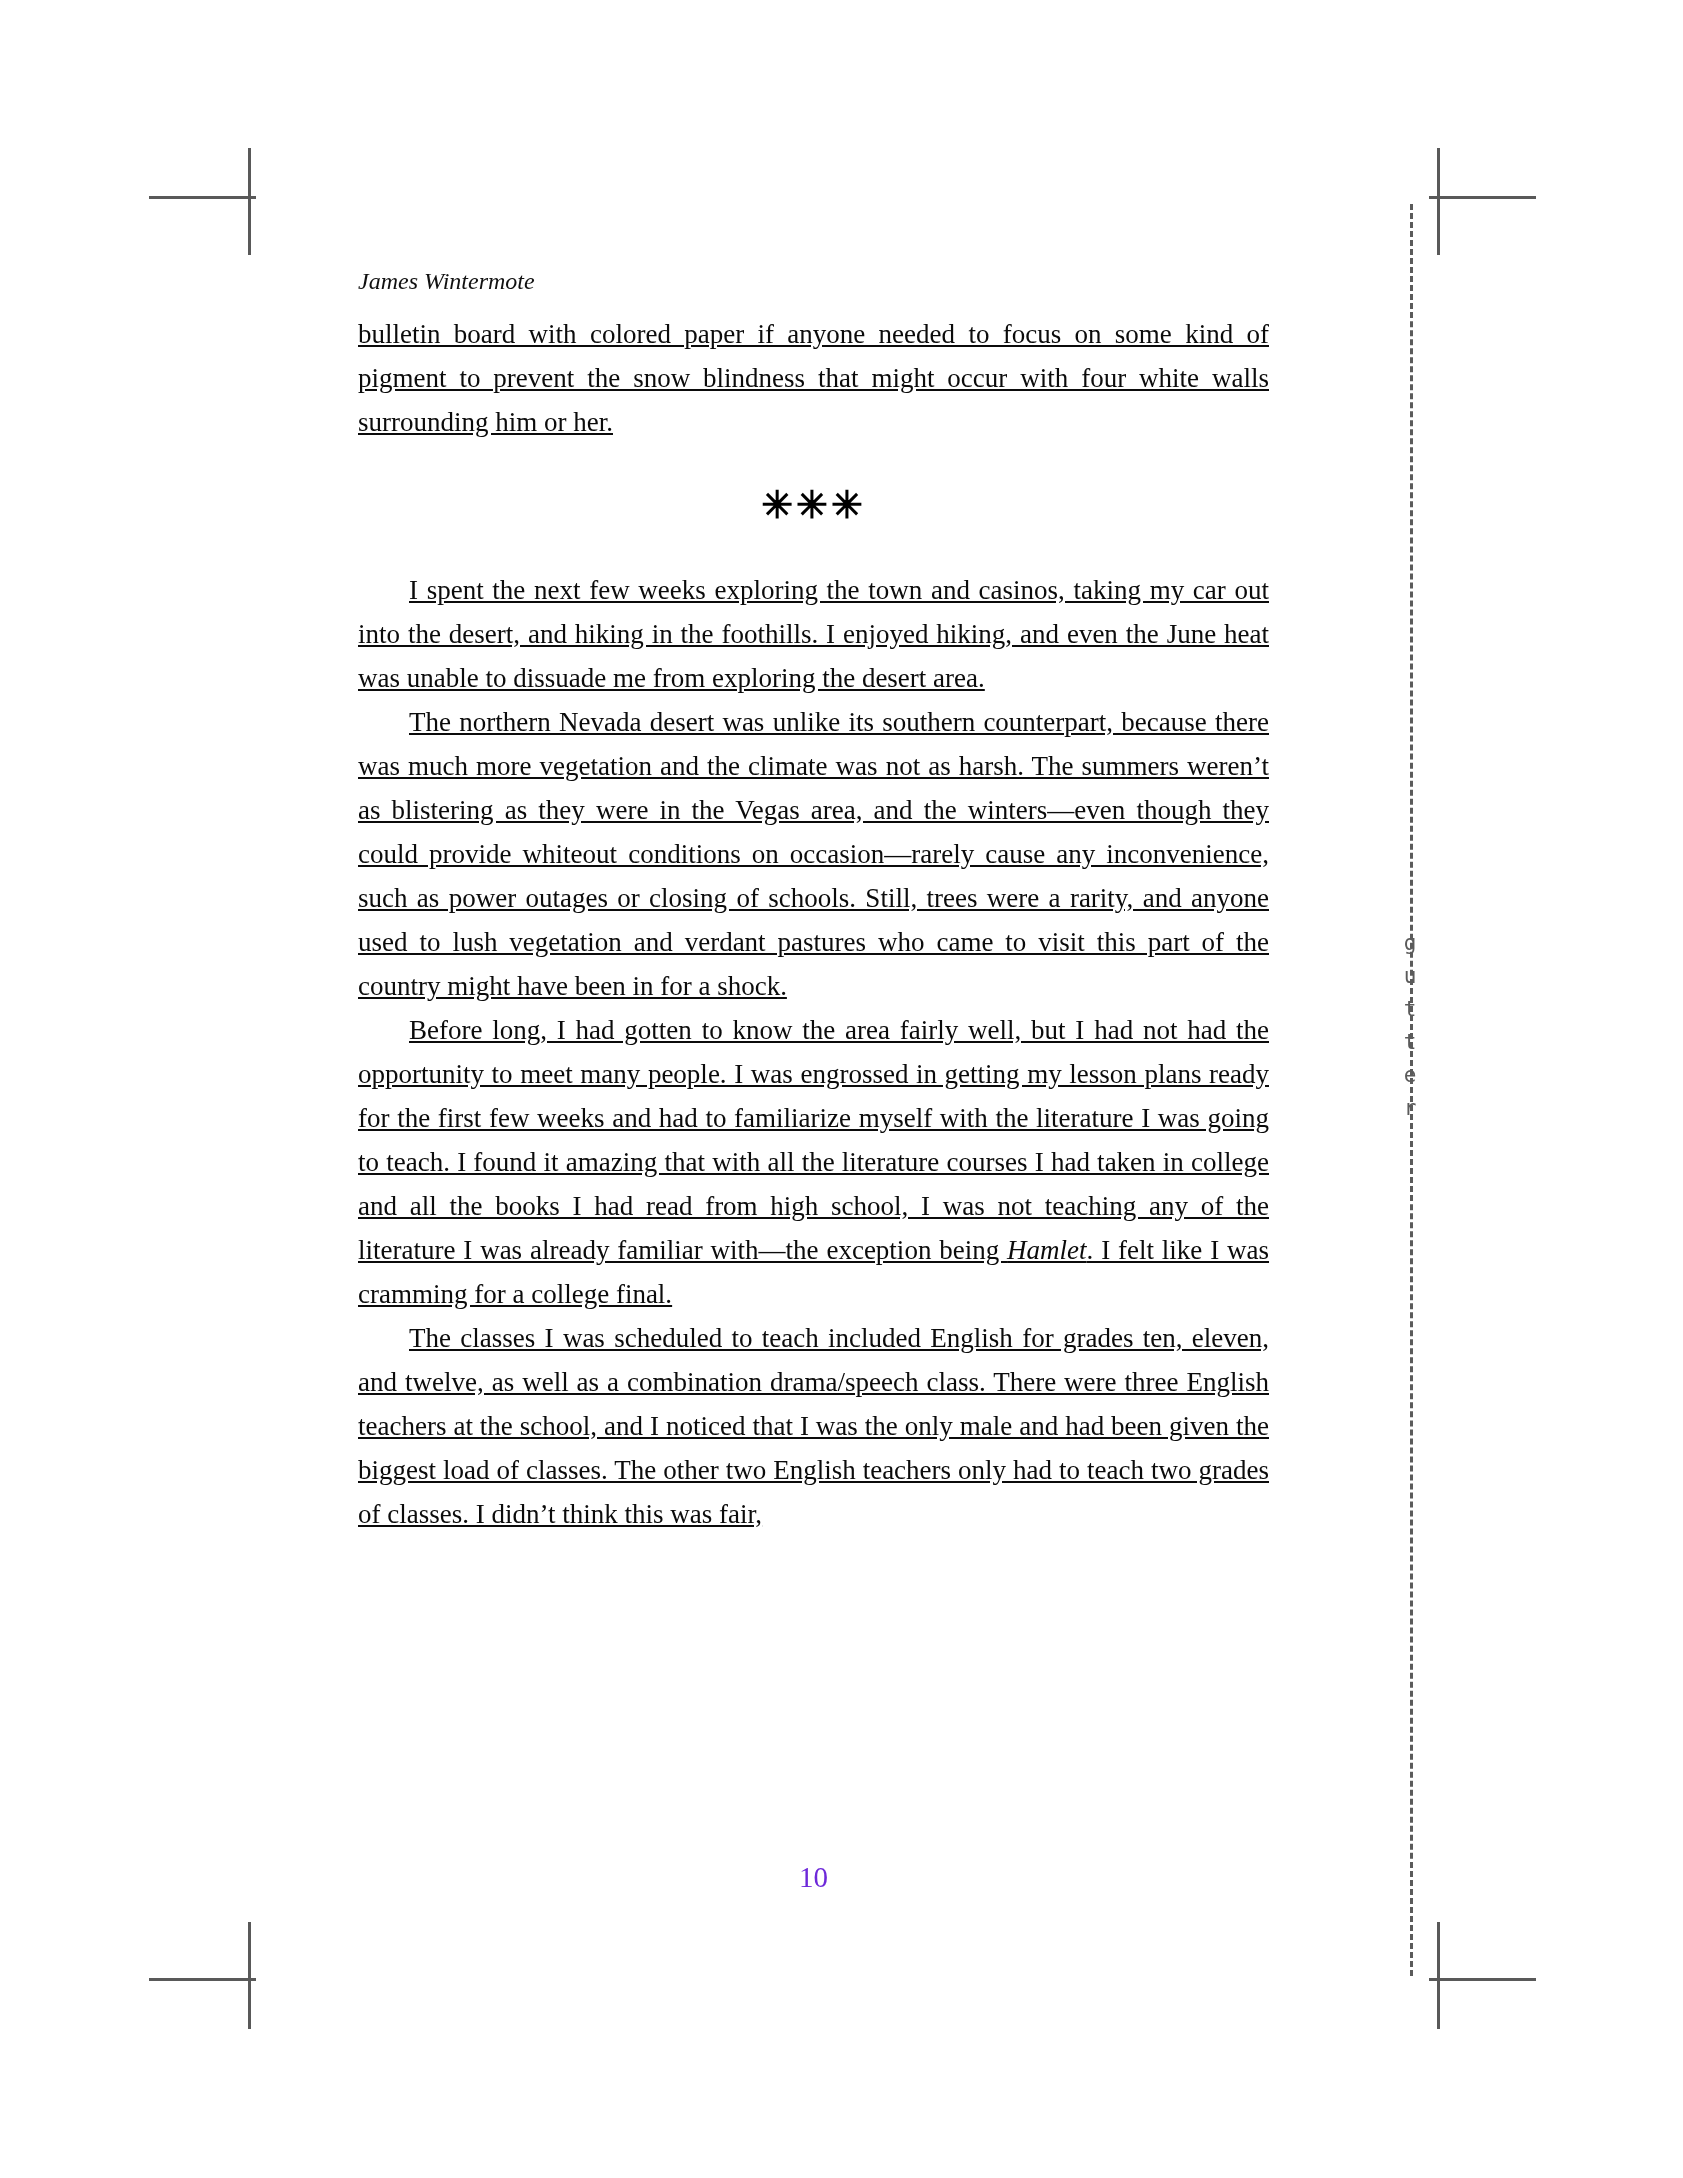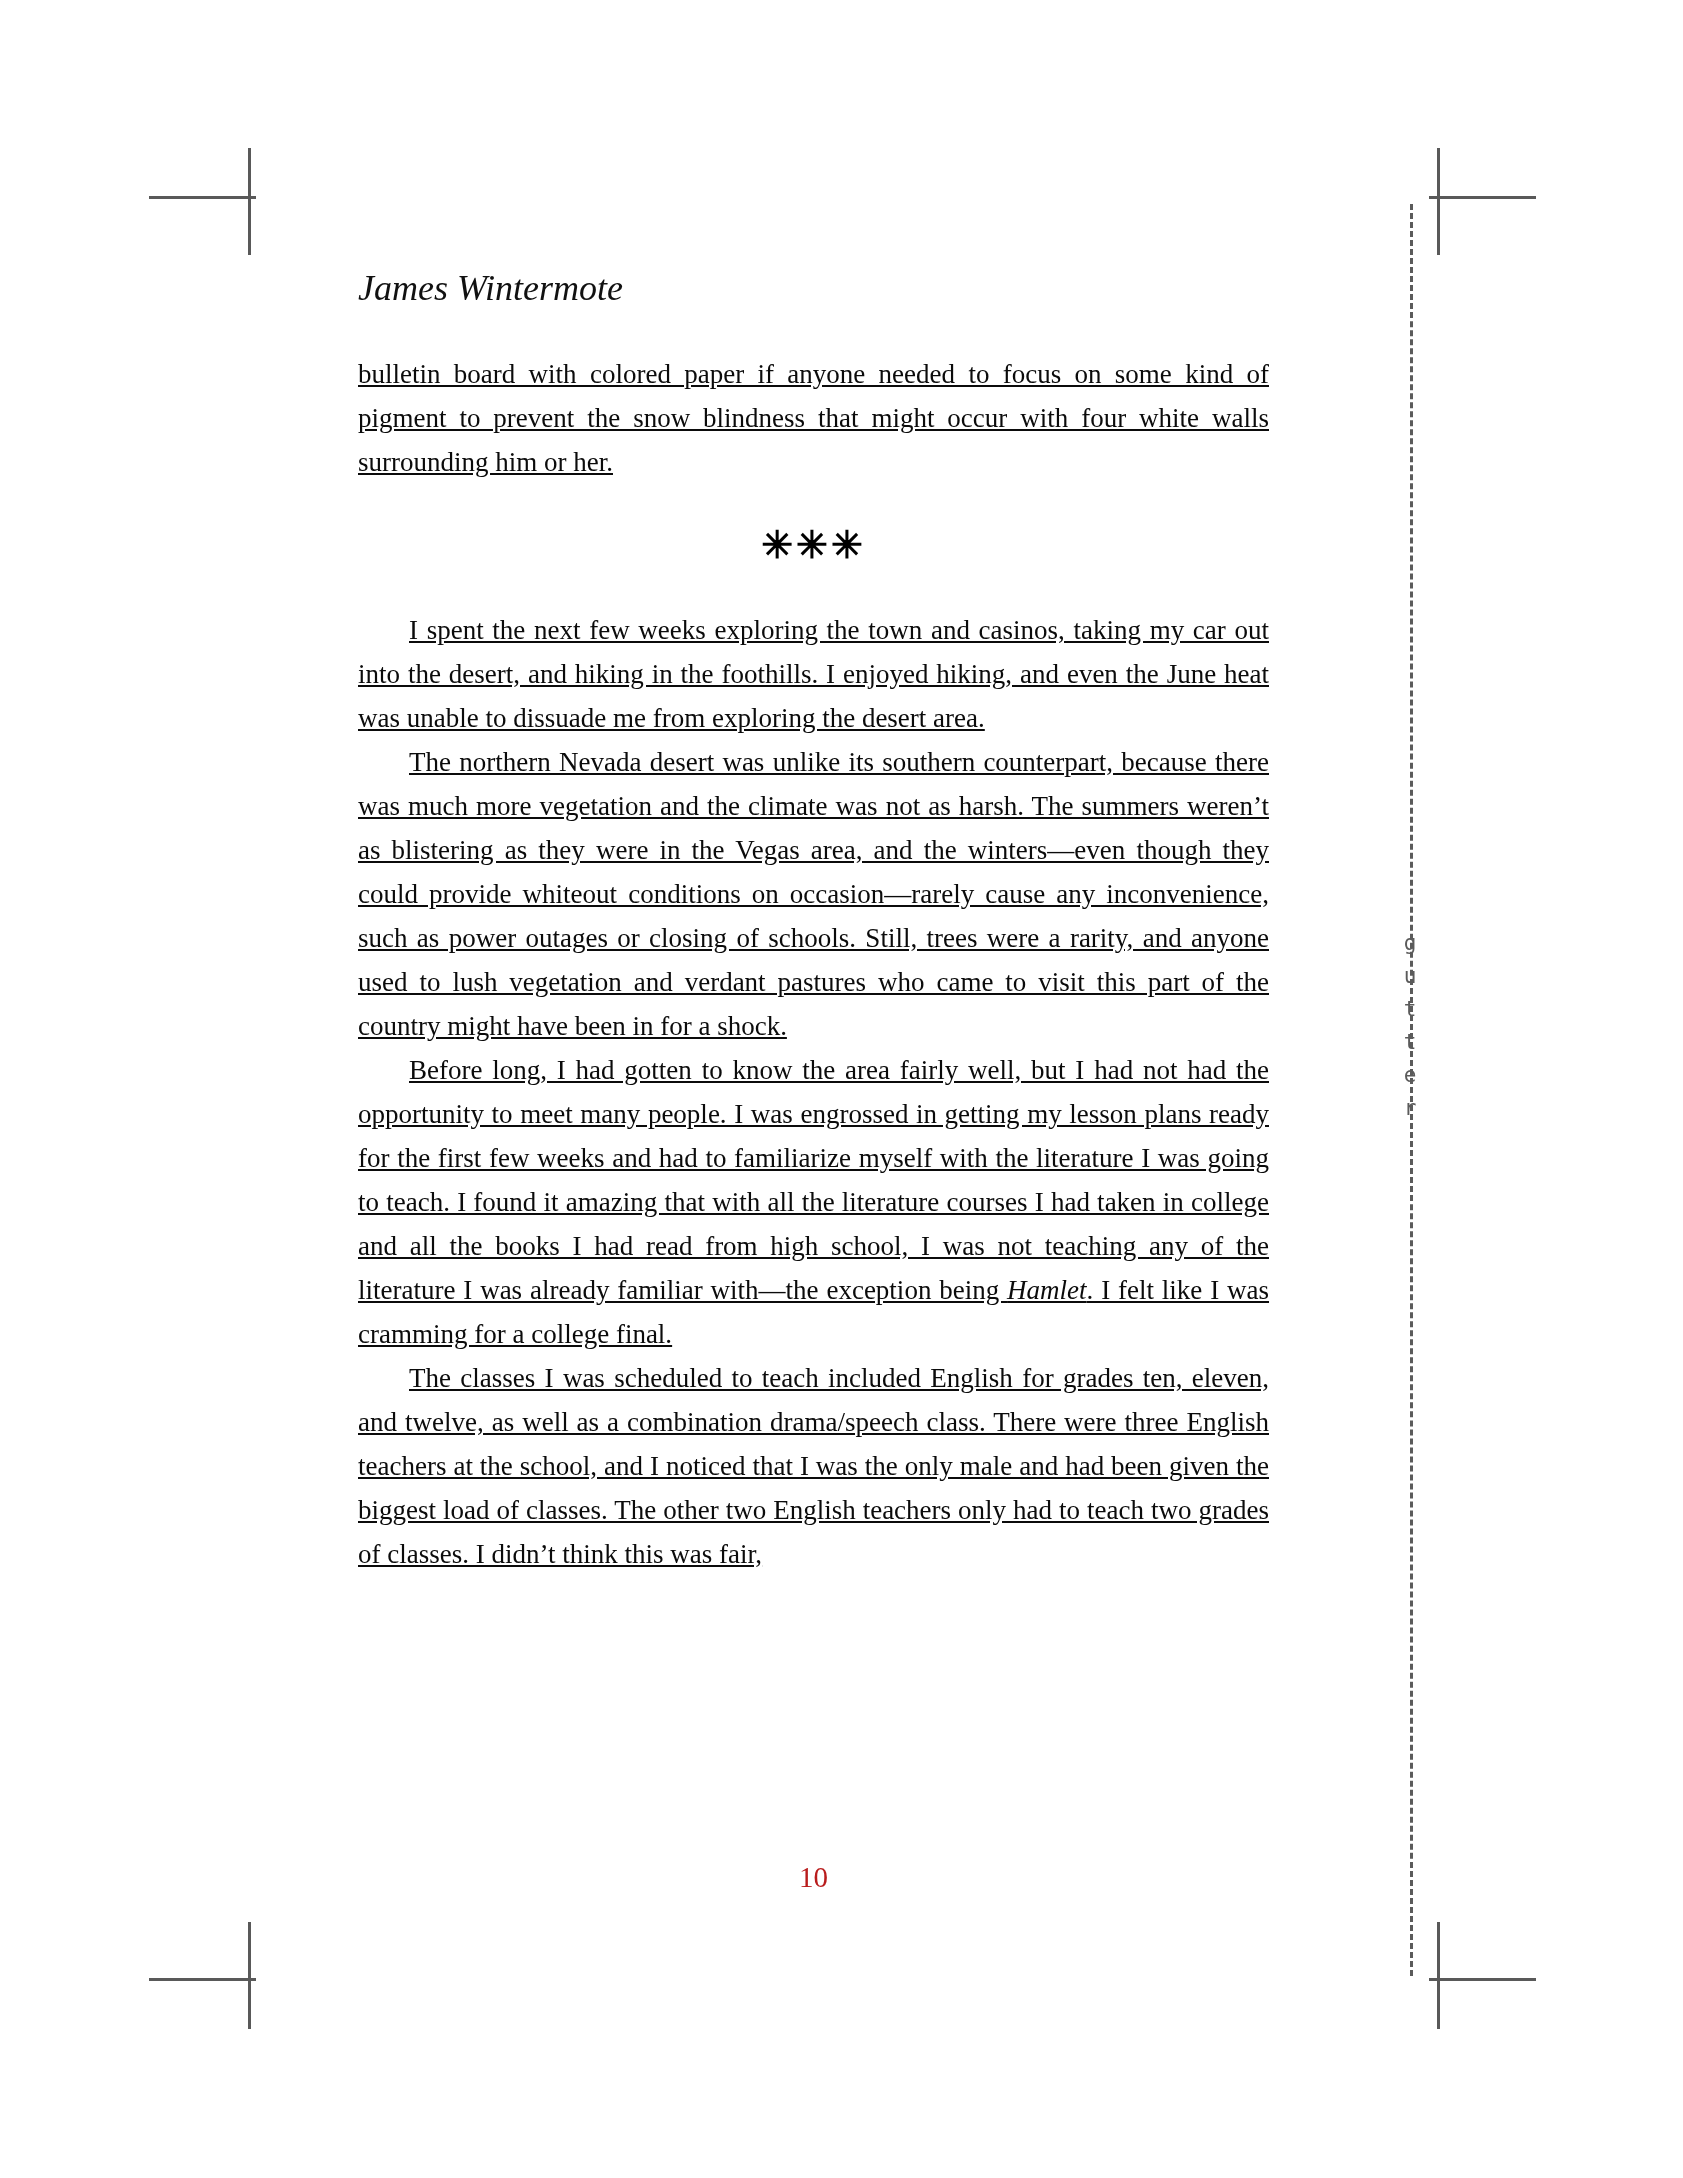--- a/index.html
+++ b/index.html
@@ -69,24 +69,24 @@
   .type-area {
     position: absolute;
     left: 358px;
     top: 267px;
     width: 911px;
   }
 
   .running-head {
     font-family: "Liberation Serif", "DejaVu Serif", serif;
     font-style: italic;
-    font-size: 36px;
+    font-size: 24px;
     line-height: 1.2;
     color: #111111;
-    margin: 0 0 42px 0;
+    margin: 0 0 16px 0;
   }
 
   .body-text {
     font-size: 27px;
     line-height: 44px;
     text-align: justify;
     text-justify: inter-word;
     color: #0b0b0b;
     margin: 0;
     hyphens: none;
@@ -105,21 +105,21 @@
     color: #000000;
   }
 
   .folio {
     position: absolute;
     left: 358px;
     top: 1861px;
     width: 911px;
     text-align: center;
     font-size: 29px;
-    color: #b91c1c;
+    color: #6d28d9;
   }
 
   em.title { font-style: italic; }
 </style>
 </head>
 <body>
 
 <div id="page">
 
   <div class="crop-line crop-v mark-tl-v"></div>

